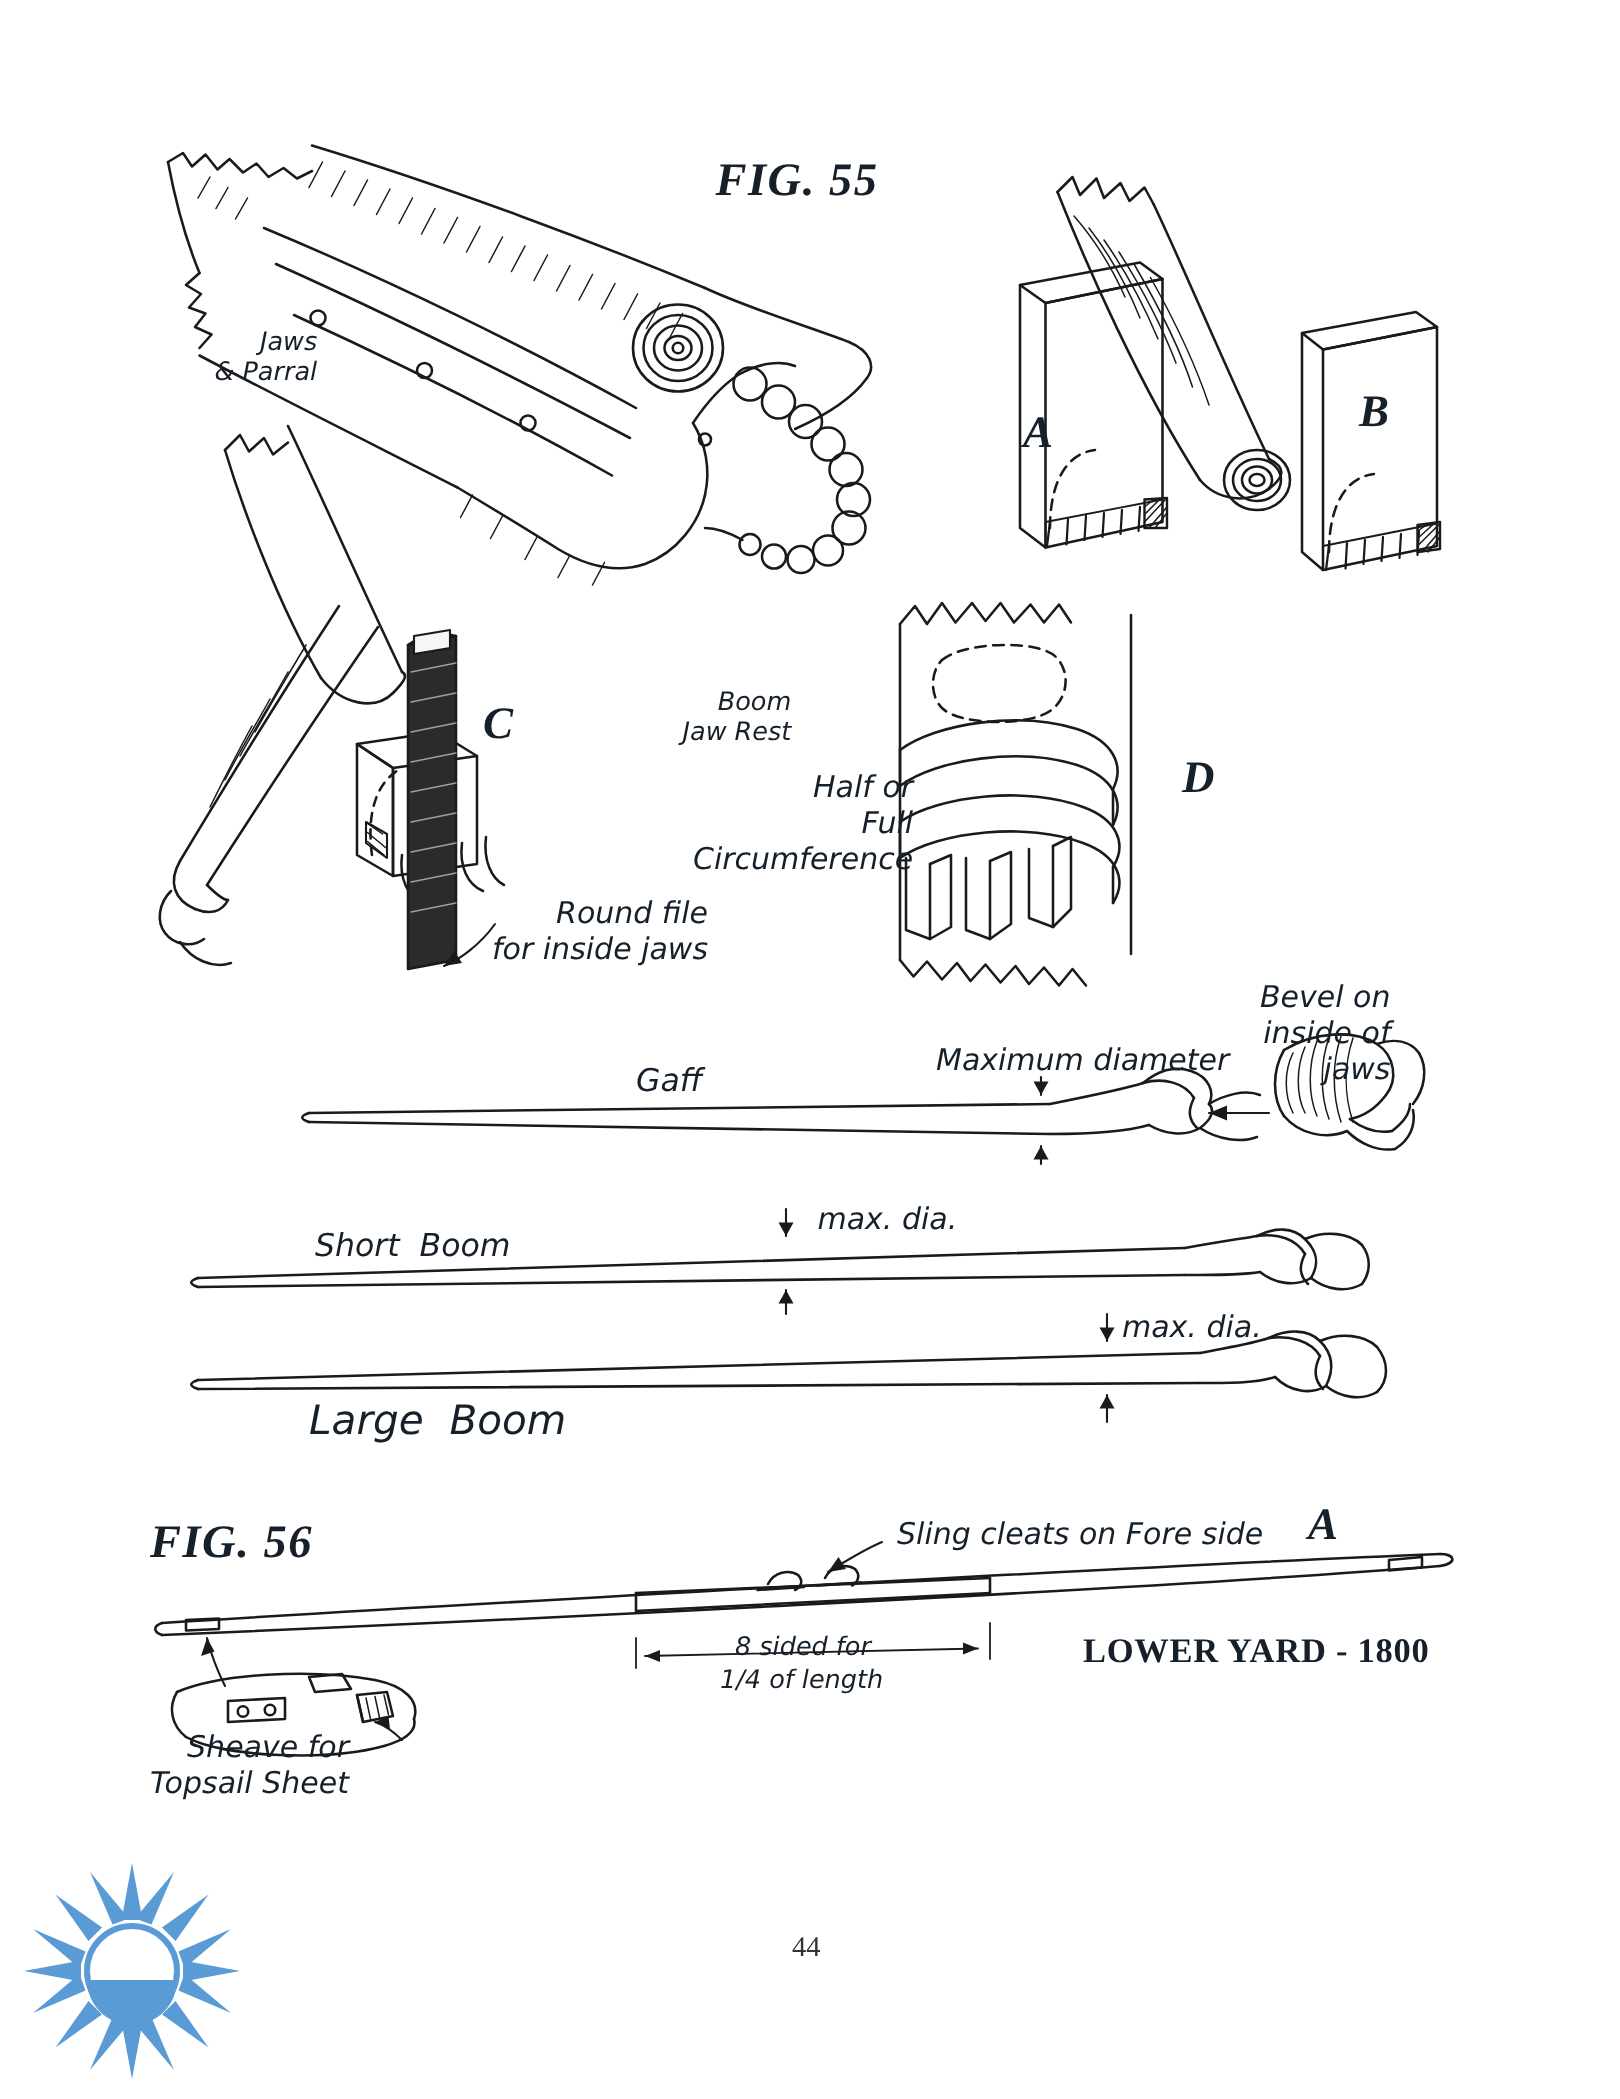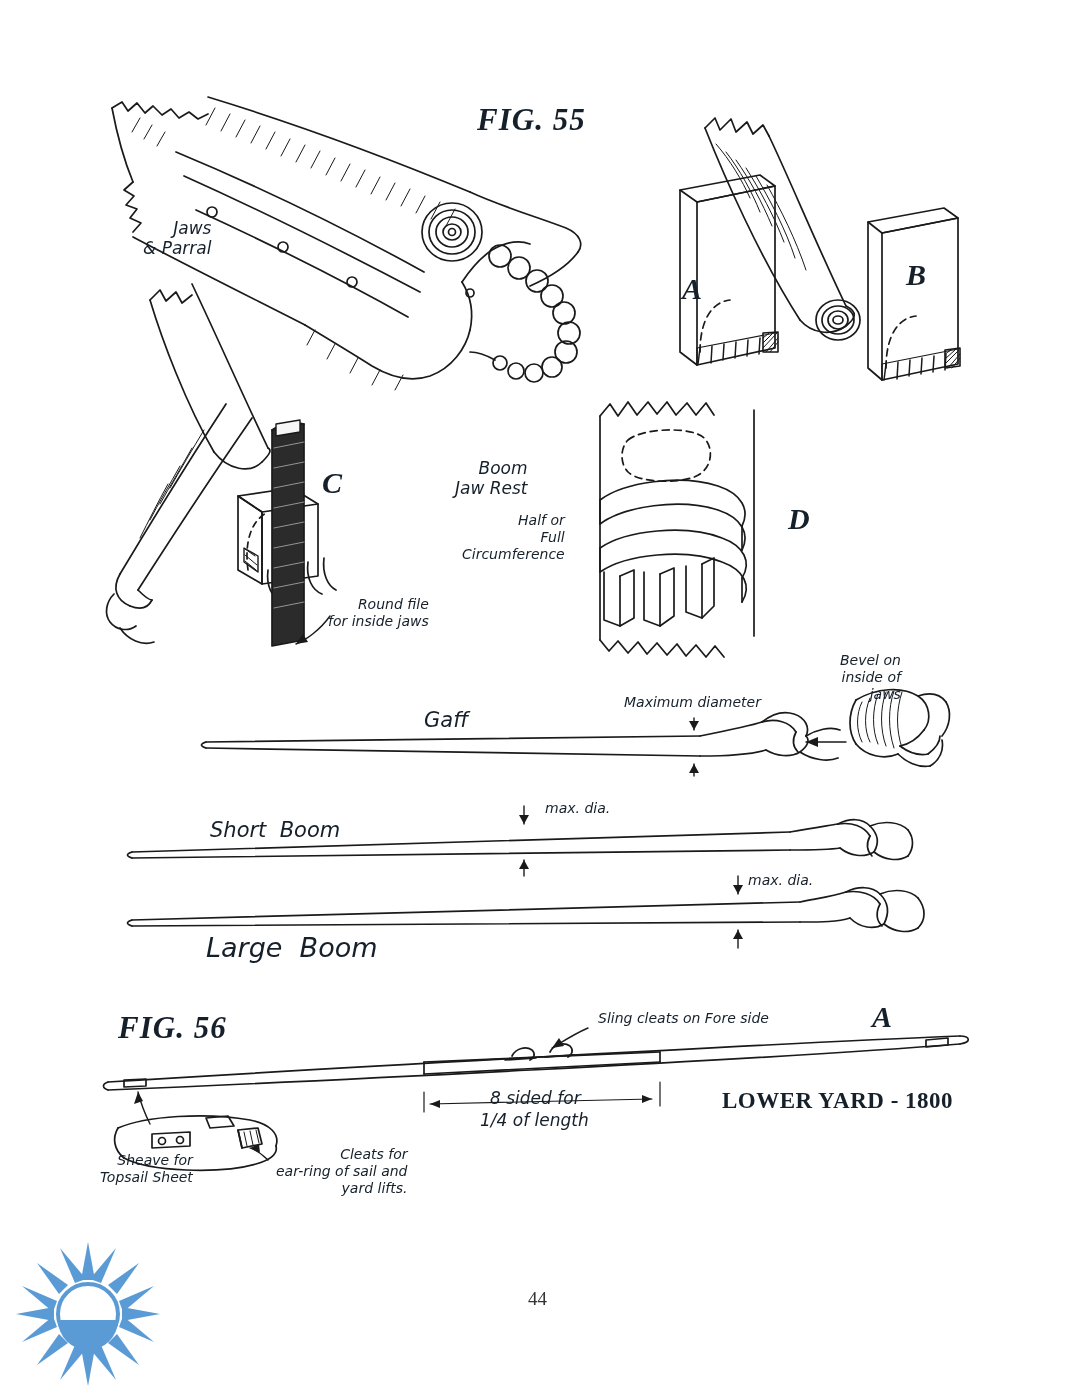--- a/index.html
+++ b/index.html
@@ -29,21 +29,21 @@
   .lbl {
     position: absolute;
     font-family: "DejaVu Sans", sans-serif;
     font-style: italic;
     font-size: 17px;
     color: #15202b;
     line-height: 1.2;
     white-space: pre;
     text-align: right;
   }
-  .lbl.small { font-size: 14px; }
+  .lbl.small { font-size: 20px; }
   .fig {
     position: absolute;
     font-family: "Liberation Serif", serif;
     font-style: italic;
     font-weight: bold;
     font-size: 31px;
     letter-spacing: 1px;
     color: #15202b;
   }
   .letter {
@@ -483,31 +483,28 @@
   <div class="lbl small" style="left:840px; top:652px;">Bevel on
 inside of
 jaws</div>
   <div class="lbl small" style="left:624px; top:694px;">Maximum diameter</div>
   <div class="lbl" style="left:424px; top:708px; font-size:21px;">Gaff</div>
   <div class="lbl" style="left:210px; top:818px; font-size:21px;">Short  Boom</div>
   <div class="lbl" style="left:206px; top:932px; font-size:27px;">Large  Boom</div>
   <div class="lbl small" style="left:545px; top:800px;">max. dia.</div>
   <div class="lbl small" style="left:748px; top:872px;">max. dia.</div>
 
-  <div class="fig" style="left:100px; top:1010px;margin-left:18px;">FIG. 56</div>
+  <div class="fig" style="left:100px; top:1010px;">FIG. 56</div>
   <div class="letter" style="left:872px; top:1000px;">A</div>
   <div class="lbl small" style="left:598px; top:1010px;">Sling cleats on Fore side</div>
   <div class="lbl small" style="left:490px; top:1088px; font-size:17px;">8 sided for</div>
   <div class="lbl small" style="left:480px; top:1110px; font-size:17px;">1/4 of length</div>
   <div class="caption-sc" style="left:722px; top:1088px;">LOWER YARD - 1800</div>
   <div class="lbl small" style="left:100px; top:1152px;">Sheave for
 Topsail Sheet</div>
-  <div class="lbl small" style="left:276px; top:1146px;">Cleats for
-ear-ring of sail and
-yard lifts.</div>
 
   <div class="pagenum" style="left:528px; top:1288px;">44</div>
 
   <div class="wm">
     <svg viewBox="0 0 1080 169" style="position:absolute; left:0; top:0; width:1080px; height:169px;">
       <g fill="#5b9bd5">
         <g transform="translate(88,84)">
           <circle cx="0" cy="0" r="30" fill="#ffffff" stroke="#5b9bd5" stroke-width="4"></circle>
           <g>
             <polygon points="0,-72 7,-34 -7,-34"></polygon>

